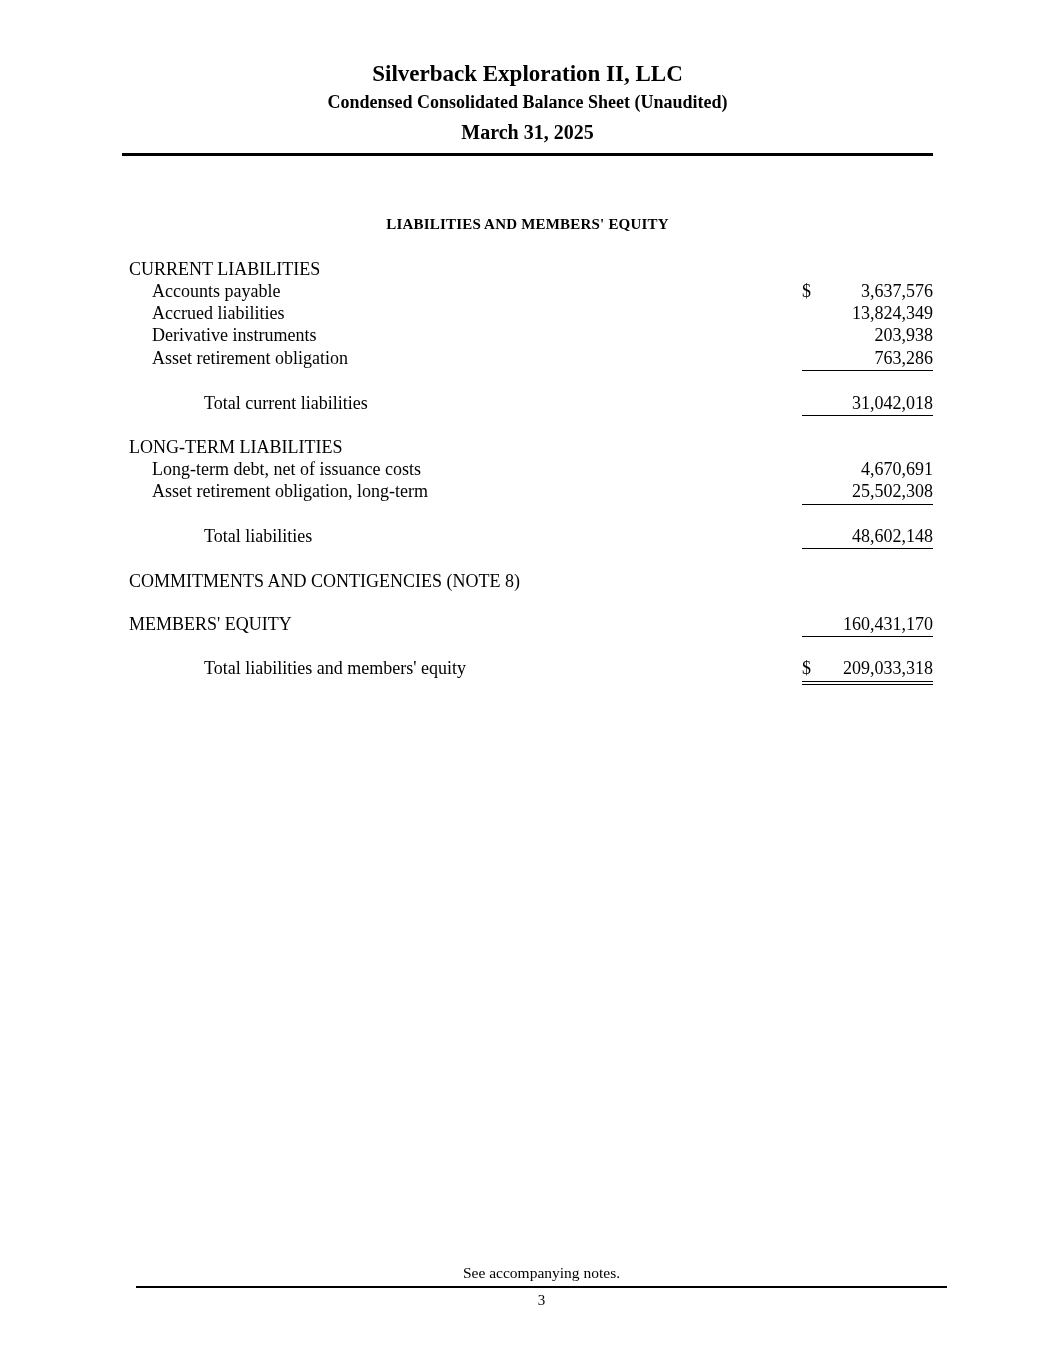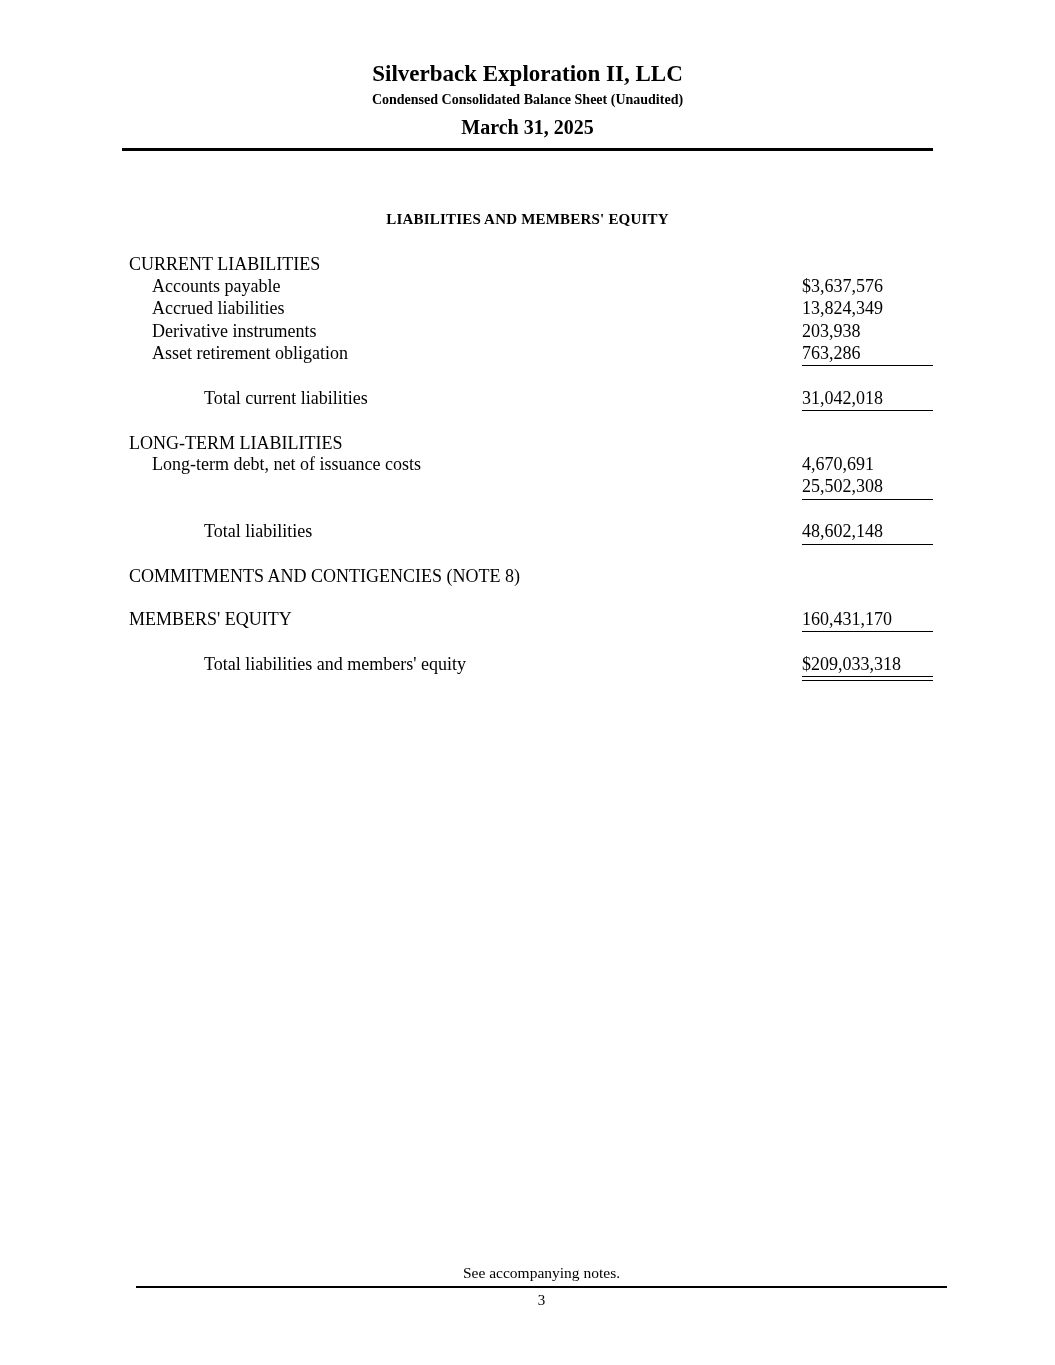--- a/index.html
+++ b/index.html
@@ -19,21 +19,21 @@
   .doc-header {
     padding-top: 60px;
     text-align: center;
   }
   .company-name {
     font-size: 23px;
     font-weight: 700;
     line-height: 1.2;
   }
   .statement-title {
-    font-size: 14px;
+    font-size: 18px;
     font-weight: 700;
     margin-top: 4px;
     line-height: 1.2;
   }
   .statement-date {
     font-size: 20px;
     font-weight: 700;
     margin-top: 7px;
     line-height: 1.2;
   }
@@ -69,21 +69,21 @@
   .amount-cell {
     margin-left: auto;
     width: 131px;
     display: flex;
     justify-content: space-between;
     align-items: baseline;
     padding-bottom: 1px;
   }
   .amount-cell .amount {
     flex: 1;
-    text-align: left;
+    text-align: right;
   }
   .u-single {
     border-bottom: 1.5px solid #000;
   }
   .u-double {
     border-bottom: 1.5px solid #000;
     position: relative;
   }
   .u-double::after {
     content: "";
@@ -177,20 +177,21 @@
     </div>
 
     <div class="row indent-1">
       <span class="label">Long-term debt, net of issuance costs</span>
       <span class="amount-cell">
         <span class="amount">4,670,691</span>
       </span>
     </div>
 
     <div class="row indent-1">
+      <span class="label">Asset retirement obligation, long-term</span>
       <span class="amount-cell u-single">
         <span class="amount">25,502,308</span>
       </span>
     </div>
 
     <div class="gap"></div>
 
     <div class="row indent-2">
       <span class="label">Total liabilities</span>
       <span class="amount-cell u-single">

